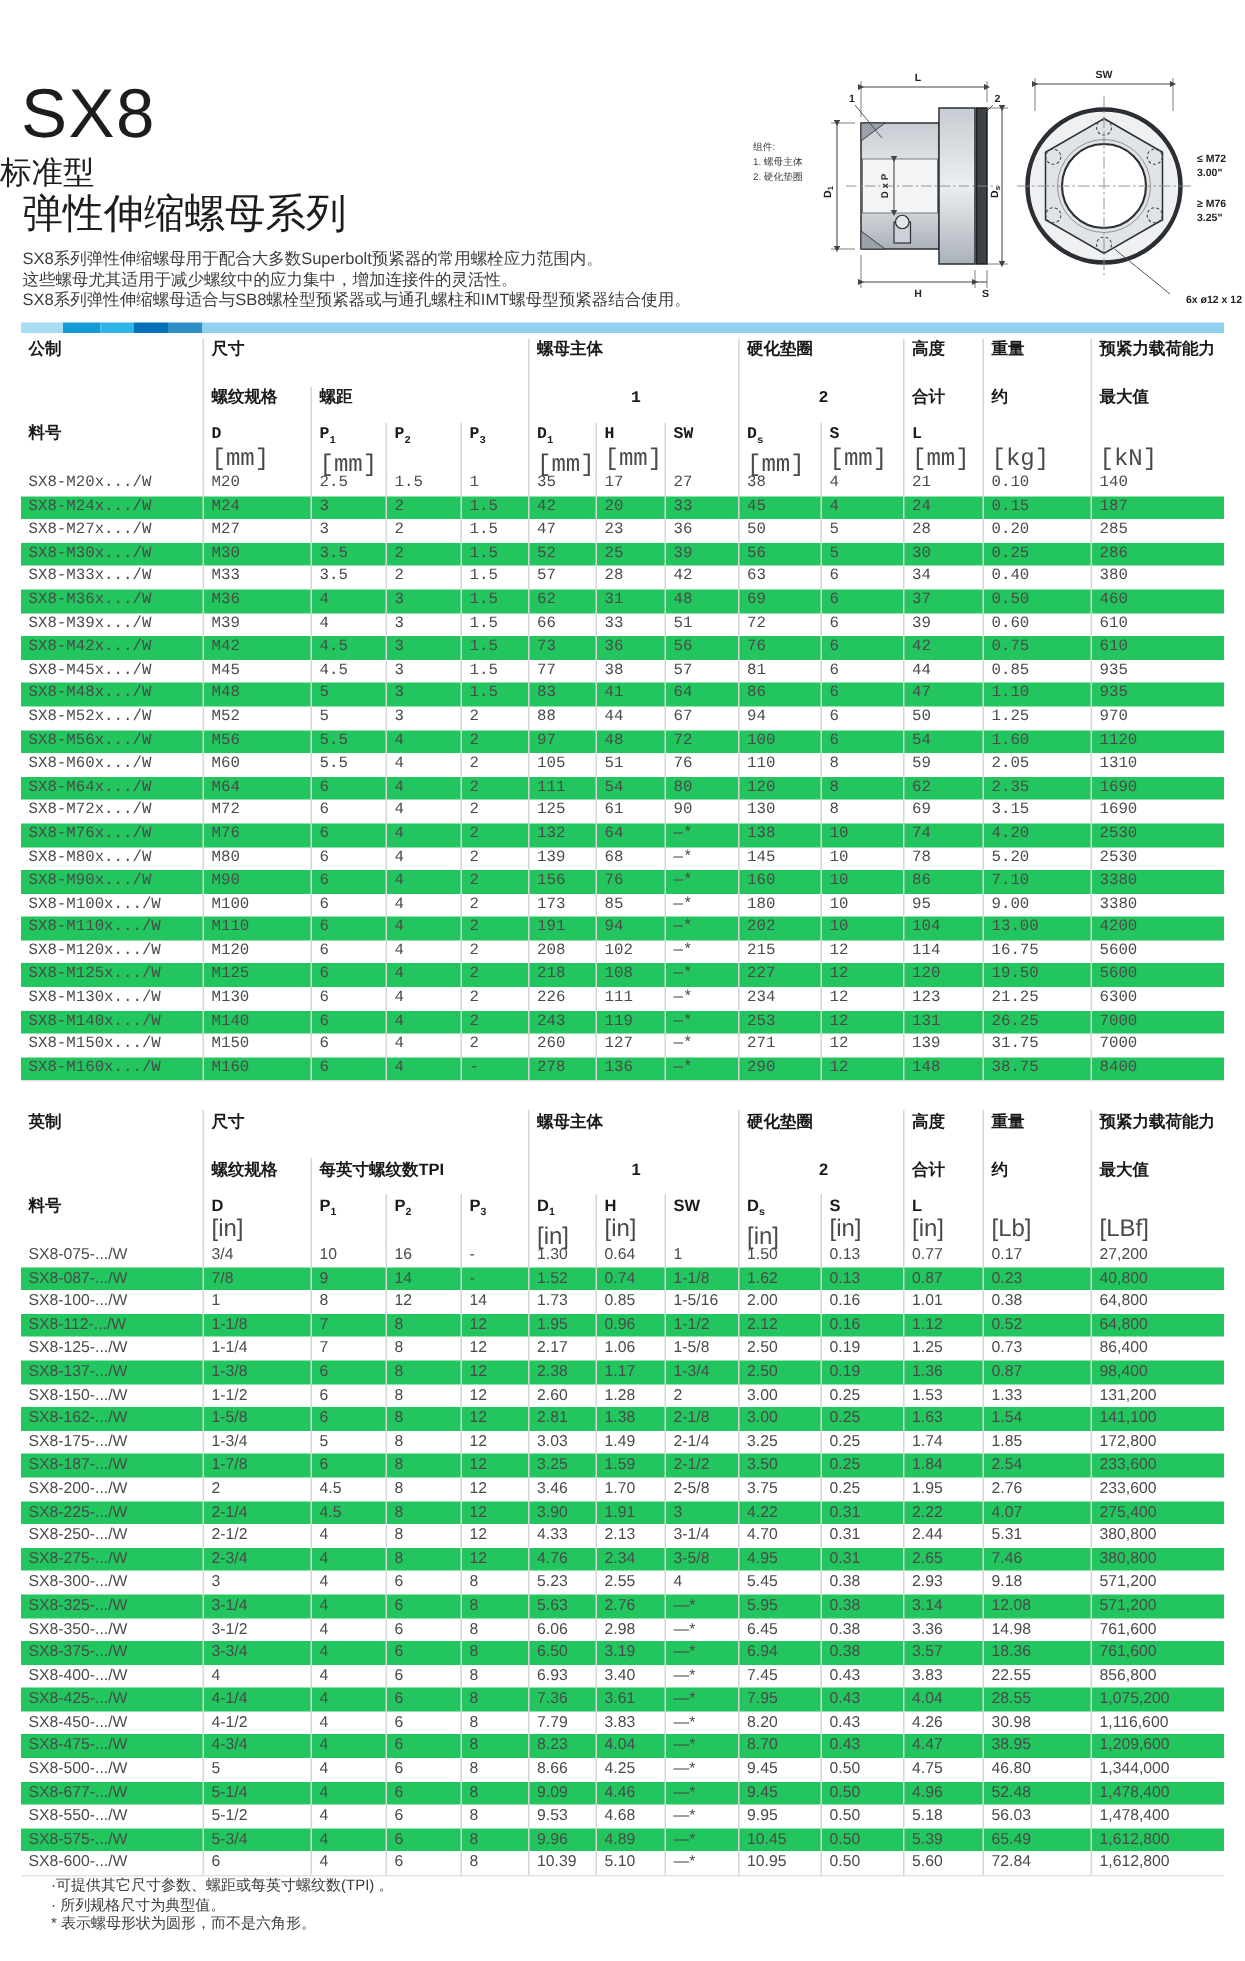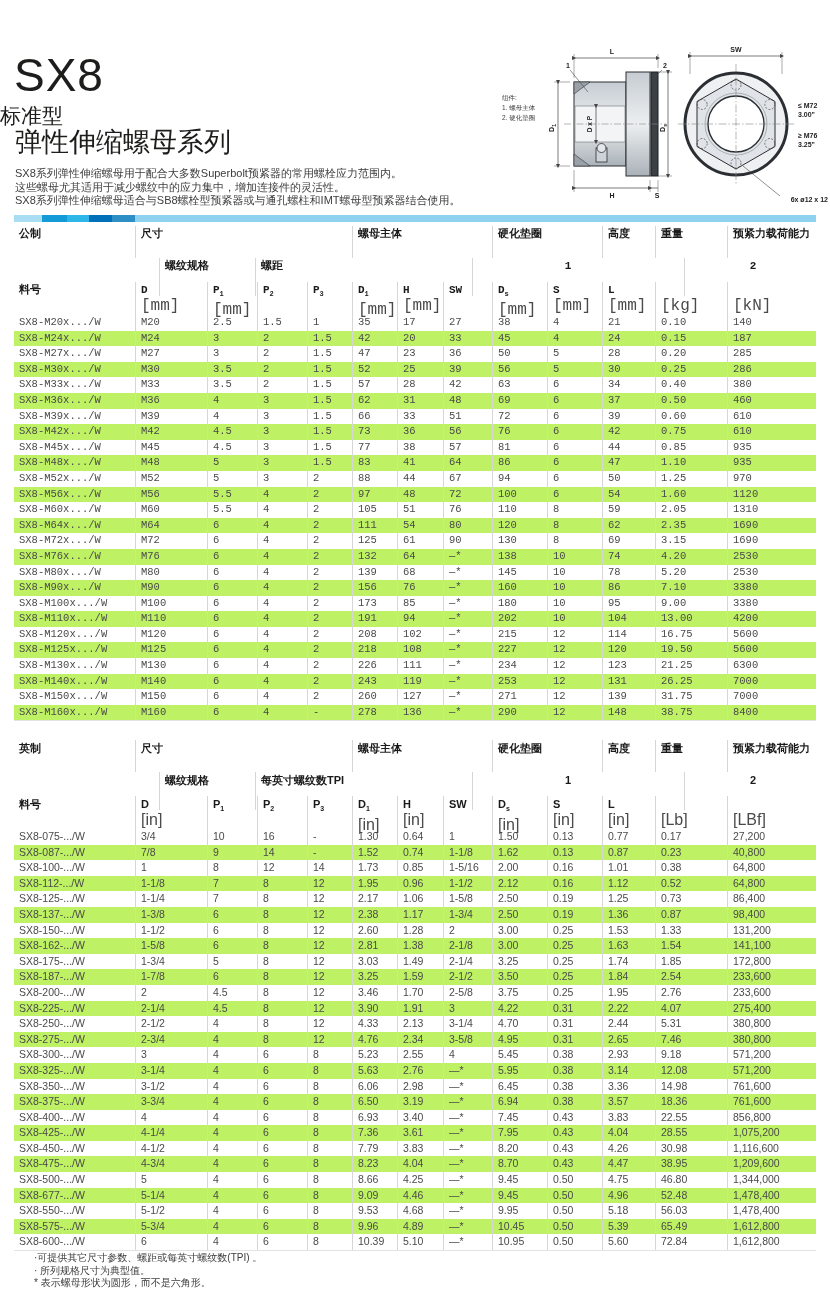--- a/index.html
+++ b/index.html
@@ -19,28 +19,28 @@
   
   #diagram{left:500px;top:30px;width:330px;height:192px;}
   #diagram svg{display:block;}
 
   
   .dtable{position:absolute;left:14px;width:802px;}
   #metric-table{top:226px;font-family:Liberation Mono, monospace;}
   #imperial-table{top:740px;}
   .grid13{display:grid;grid-template-columns:121px 72px 50px 50px 45px 45px 46px 49px 55px 55px 53px 72px 1fr;}
   .hrowA{height:32px;align-items:start;}
-  .hrowB{height:24px;align-items:start;gap:24px;}
+  .hrowB{height:24px;align-items:start;}
   .hrowC{height:33px;align-items:start;}
   .hcell{font-size:11px;font-weight:bold;color:#1a1a1a;padding:2px 2px 0 5px;height:100%;box-sizing:border-box;line-height:12px;}
   .hcell .unit{font-weight:normal;color:#4a4a4a;font-size:16px;margin-top:4px;}
   .bl{border-left:1px solid #d6d6d6;}
   .ctr{text-align:center;}
   .tbody .t-row{height:15.6px;line-height:15.6px;}
-  .tbody .t-row.alt{background:#bef264;}
+  .tbody .t-row.alt{background:#22c55e;}
   .tbody .cell{font-size:10.5px;color:#4a4a4a;padding-left:5px;overflow:hidden;white-space:nowrap;box-sizing:border-box;}
   .tbody .cell + .cell{border-left:1px solid #d6d6d6;}
   .tbody{border-bottom:1px solid #e3e3e3;}
   .hrowC .hcell + .hcell{}
 
   
   #footnotes{left:14px;top:1252px;font-size:10px;color:#3c3c3c;line-height:12.5px;margin-left:20px;}
 
   sub{font-size:7px;}
 </style>

